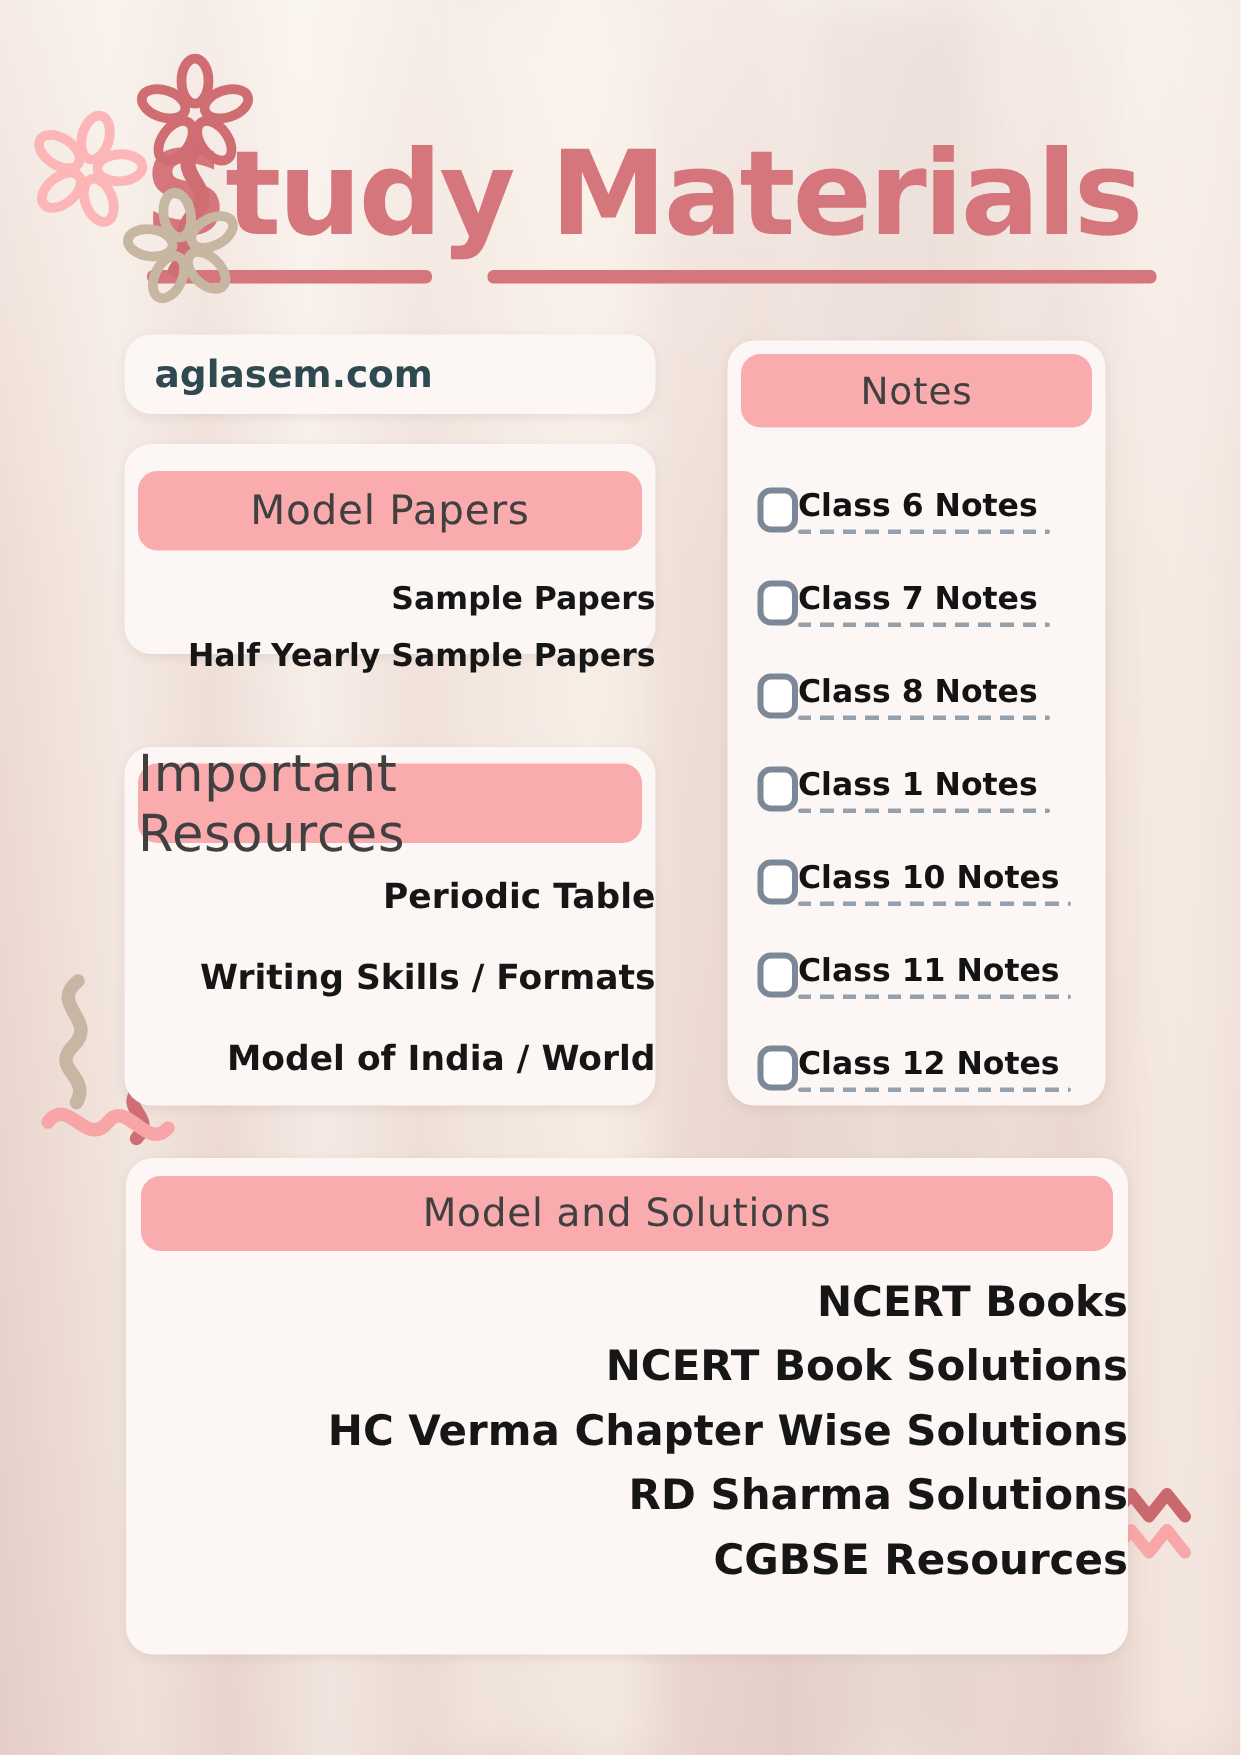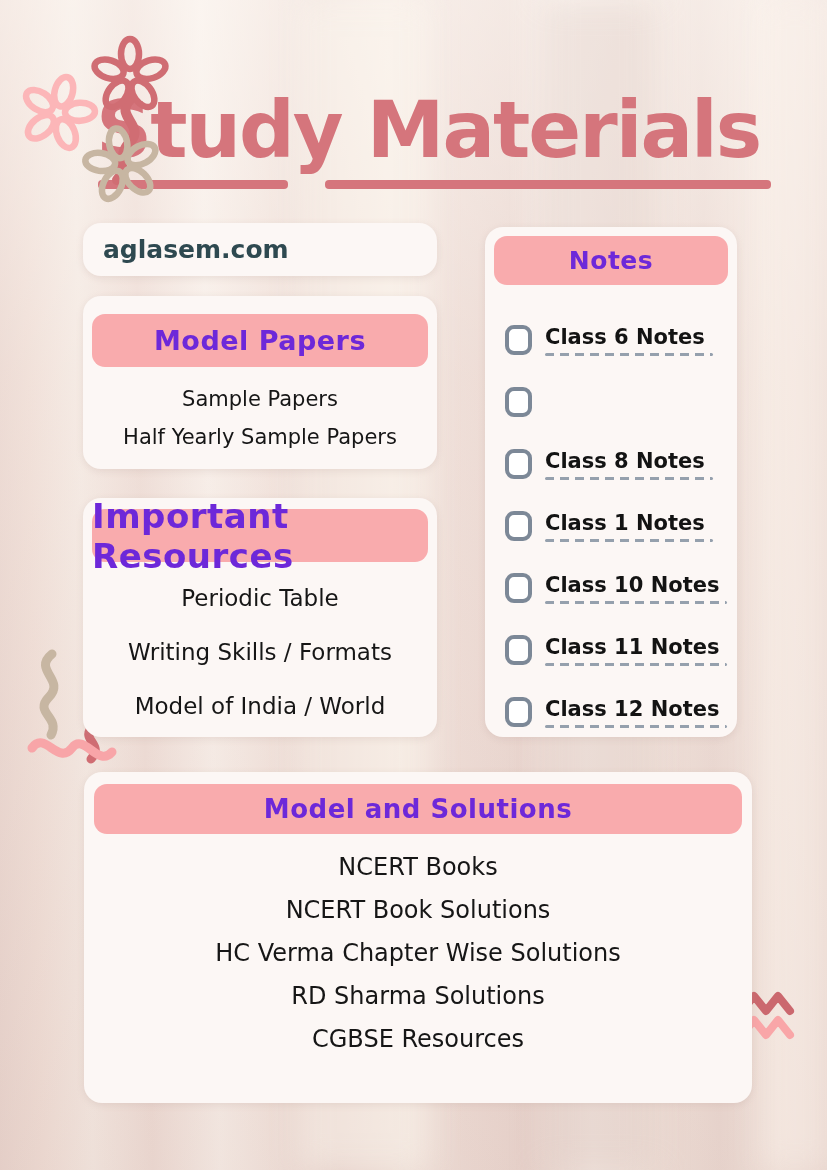--- a/index.html
+++ b/index.html
@@ -23,52 +23,52 @@
   .u1{left:98px;width:190px;}
   .u2{left:325px;width:446px;}
 
   .deco{position:absolute;z-index:3;pointer-events:none;}
   .deco-flowers{left:16px;top:26px;}
   .deco-squiggles{left:20px;top:646px;}
   .deco-zigzag{left:690px;top:983px;}
 
   .card{position:absolute;background:#fcf7f5;border-radius:18px;z-index:4;
     box-shadow:0 2px 7px rgba(176,146,138,.20);}
-  .pill{margin:0 9px;background:#f9abad;border-radius:13px;color:#6d28d9;
-    font-weight:bold;display:flex;align-items:center;justify-content:center;
+  .pill{margin:0 9px;background:#f9abad;border-radius:13px;color:#404040;
+    font-weight:normal;display:flex;align-items:center;justify-content:center;
     letter-spacing:.5px;}
-  .items{text-align:center;font-weight:normal;color:#161616;}
+  .items{text-align:right;font-weight:bold;color:#161616;}
 
   .card-site{left:83px;top:223px;width:354px;height:53px;}
   .site-label{line-height:53px;padding-left:20px;font-size:25px;font-weight:bold;
     color:#2e4950;}
 
-  .card-model{left:83px;top:296px;width:354px;height:173px;}
+  .card-model{left:83px;top:296px;width:354px;height:140px;}
   .card-model .pill{margin-top:18px;height:53px;font-size:27px;}
   .card-model .items{margin-top:13px;font-size:21px;line-height:38px;}
 
   .card-resources{left:83px;top:498px;width:354px;height:239px;}
   .card-resources .pill{margin-top:11px;height:53px;font-size:34px;}
   .card-resources .items{margin-top:9px;font-size:23px;line-height:54px;}
 
   .card-notes{left:485px;top:227px;width:252px;height:510px;}
   .card-notes .pill{margin-top:9px;height:49px;font-size:25px;}
   .notes-list{padding:24px 0 0 20px;}
-  .note-row{display:flex;align-items:center;gap:13px;height:62px;}
+  .note-row{display:flex;align-items:center;height:62px;}
   .checkbox{width:27px;height:30px;box-sizing:border-box;border:4.5px solid #7c8897;
     border-radius:9px;background:#ffffff;flex:0 0 auto;cursor:pointer;}
   .note-label{display:inline-block;font-size:21px;font-weight:bold;color:#131313;
     cursor:pointer;}
   .note-label::after{content:"";display:block;height:3px;margin-top:4px;
     width:calc(100% + 8px);min-width:150px;border-radius:2px;
     background:repeating-linear-gradient(90deg,#95a0ad 0 9px,transparent 9px 15px);}
 
   .card-books{left:84px;top:772px;width:668px;height:331px;}
   .card-books .pill{margin:12px 10px 0;height:50px;font-size:26px;}
-  .card-books .items{margin-top:12px;font-size:24px;line-height:43px;}
+  .card-books .items{margin-top:12px;font-size:28px;line-height:43px;}
 </style>
 </head>
 <body>
 
 <div class="page">
 
   <div class="bg-band band1"></div>
   <div class="bg-band band2"></div>
   <div class="bg-band band3"></div>
 
@@ -135,20 +135,21 @@
 
   <div class="card card-notes">
     <div class="pill">Notes</div>
     <div class="notes-list">
       <div class="note-row">
         <span class="checkbox"></span>
         <span class="note-label">Class 6 Notes</span>
       </div>
       <div class="note-row">
         <span class="checkbox"></span>
+        <span class="note-label">Class 7 Notes</span>
       </div>
       <div class="note-row">
         <span class="checkbox"></span>
         <span class="note-label">Class 8 Notes</span>
       </div>
       <div class="note-row">
         <span class="checkbox"></span>
         <span class="note-label">Class 1 Notes</span>
       </div>
       <div class="note-row">

